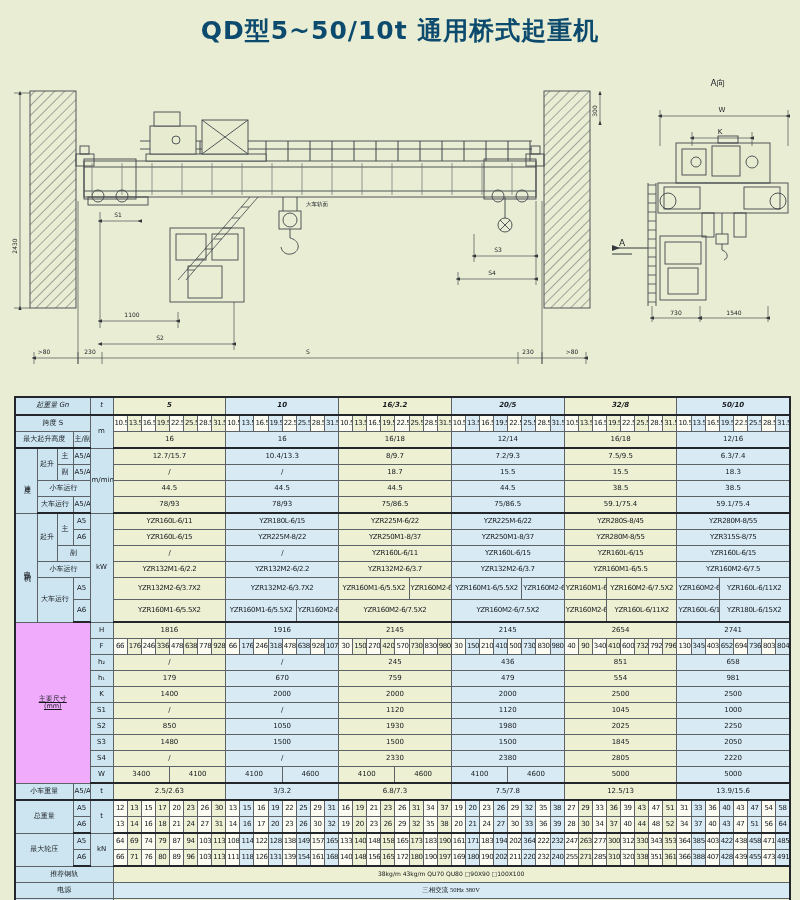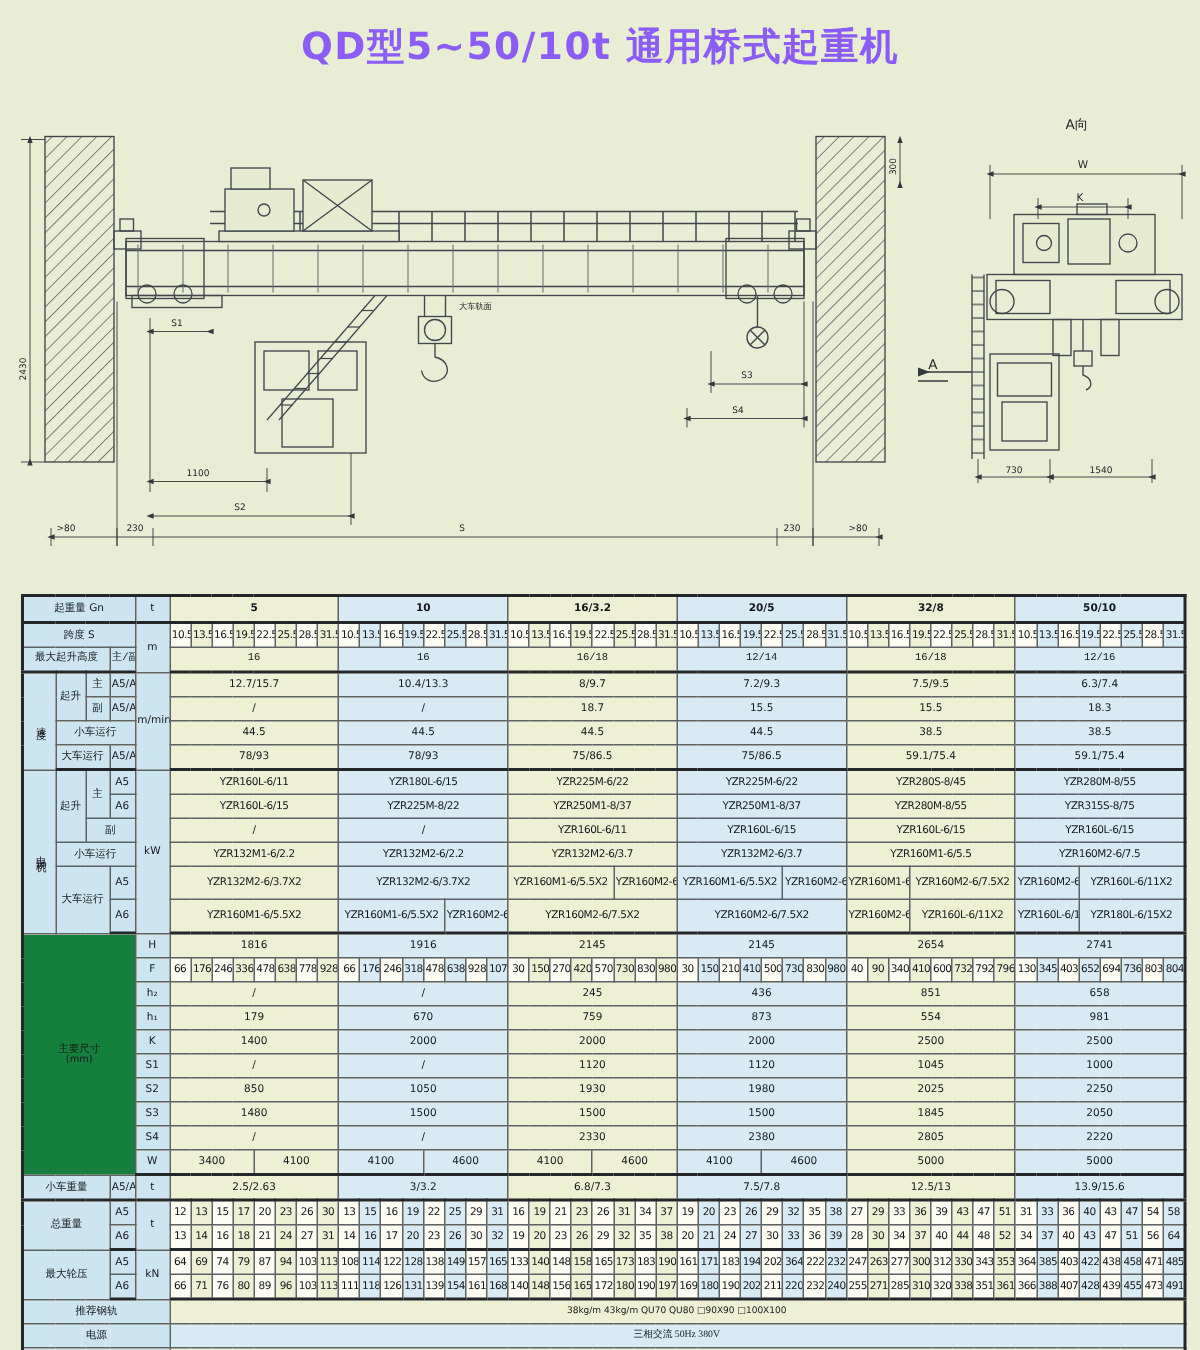--- a/index.html
+++ b/index.html
@@ -4,42 +4,42 @@
 <style>
   html,body{margin:0;padding:0;}
   body{
     width:800px;height:900px;position:relative;overflow:hidden;
     background:#e9edd3;
     font-family:"DejaVu Sans","Liberation Sans",sans-serif;
     color:#1b1b1b;
   }
   .page-title{
     position:absolute;top:14px;left:0;width:800px;text-align:center;
-    font-size:25px;font-weight:bold;color:#8b5cf6;letter-spacing:1px;
+    font-size:25px;font-weight:bold;color:#0c4a6e;letter-spacing:1px;
   }
   .drawing-wrap{position:absolute;top:66px;left:0;width:800px;height:328px;}
   svg text{font-family:"DejaVu Sans","Liberation Sans",sans-serif;fill:#22262a;}
   .spec-wrap{position:absolute;top:396px;left:14px;}
   table.spec{border-collapse:collapse;table-layout:fixed;width:775px;border:2px solid #23272b;background:#eef0d4;}
   table.spec td{
     border:1px solid #5c6266;padding:0 1px;text-align:center;vertical-align:middle;
     overflow:hidden;white-space:nowrap;height:15px;line-height:1.05;font-size:7px;color:#14181c;
   }
   td.lab{background:#cde5f1;font-size:7.5px;}
   td.unit{font-size:6px;background:#cde5f1;}
   td.vert{writing-mode:vertical-rl;text-orientation:upright;letter-spacing:2px;padding:2px 1px;background:#cde5f1;font-size:7.5px;}
   td.cap{font-weight:bold;font-size:8.5px;}
   td.g{background:#edf0d2;}
   td.b{background:#d8ebf5;}
   td.w{background:#fcfcf3;}
   td.tiny{font-size:5px;letter-spacing:-0.4px;padding:0;}
   td.mot{font-size:5.4px;letter-spacing:-0.3px;white-space:normal;padding:0;}
   td.val{font-size:7px;}
   td.dimlab{font-size:6.5px;background:#cde5f1;}
-  td.big{font-size:8px;background:#15803d;}
+  td.big{font-size:8px;background:#f0abfc;text-decoration:underline;}
   tr.secb td{border-bottom:2px solid #23272b;}
   tr.tall td{height:21px;}
   td.ge{border-right:2px solid #3a4044;}
 </style>
 </head>
 <body>
 
 <div class="page-title">QD型5~50/10t 通用桥式起重机</div>
 
 <div class="drawing-wrap">
@@ -294,21 +294,21 @@
         <col style="width: 14.1px;">
         <col style="width: 14.1px;">
         <col style="width: 14.1px;">
         <col style="width: 14.1px;">
         <col style="width: 14.1px;">
         <col style="width: 14.1px;">
         <col style="width: 14.1px;">
         <col style="width: 14.1px;">
       </colgroup>
     <tbody>
-        <tr class="secb" style="height: 18px;">
+        <tr class="secb" style="height: 18px; font-style: italic;">
           <td colspan="4" class="lab">起重量 Gn</td>
           <td class="unit">t</td>
           <td colspan="8" class="cap g ge">5</td>
           <td colspan="8" class="cap b ge">10</td>
           <td colspan="8" class="cap g ge">16/3.2</td>
           <td colspan="8" class="cap b ge">20/5</td>
           <td colspan="8" class="cap g ge">32/8</td>
           <td colspan="8" class="cap b ge">50/10</td>
         </tr>
         <tr style="height: 16px;">
@@ -356,21 +356,21 @@
           <td class="tiny g ge">31.5</td>
           <td class="tiny w">10.5</td>
           <td class="tiny b">13.5</td>
           <td class="tiny w">16.5</td>
           <td class="tiny b">19.5</td>
           <td class="tiny w">22.5</td>
           <td class="tiny b">25.5</td>
           <td class="tiny w">28.5</td>
           <td class="tiny b ge">31.5</td>
         </tr>
-        <tr class="secb" style="height: 16px; font-family: Liberation Mono, monospace;">
+        <tr class="secb" style="height: 16px;">
           <td colspan="3" class="lab">最大起升高度</td>
           <td class="lab">主/副</td>
           <td colspan="8" class="val g ge">16</td>
           <td colspan="8" class="val b ge">16</td>
           <td colspan="8" class="val g ge">16/18</td>
           <td colspan="8" class="val b ge">12/14</td>
           <td colspan="8" class="val g ge">16/18</td>
           <td colspan="8" class="val b ge">12/16</td>
         </tr>
         <tr style="height: 16px;">
@@ -552,21 +552,21 @@
           <td colspan="8" class="val g ge">245</td>
           <td colspan="8" class="val b ge">436</td>
           <td colspan="8" class="val g ge">851</td>
           <td colspan="8" class="val b ge">658</td>
         </tr>
         <tr style="height: 15px;">
           <td class="dimlab">h₁</td>
           <td colspan="8" class="val g ge">179</td>
           <td colspan="8" class="val b ge">670</td>
           <td colspan="8" class="val g ge">759</td>
-          <td colspan="8" class="val b ge">873</td>
+          <td colspan="8" class="val b ge">479</td>
           <td colspan="8" class="val g ge">554</td>
           <td colspan="8" class="val b ge">981</td>
         </tr>
         <tr style="height: 15px;">
           <td class="dimlab">K</td>
           <td colspan="8" class="val g ge">1400</td>
           <td colspan="8" class="val b ge">2000</td>
           <td colspan="8" class="val g ge">2000</td>
           <td colspan="8" class="val b ge">2000</td>
           <td colspan="8" class="val g ge">2500</td>

